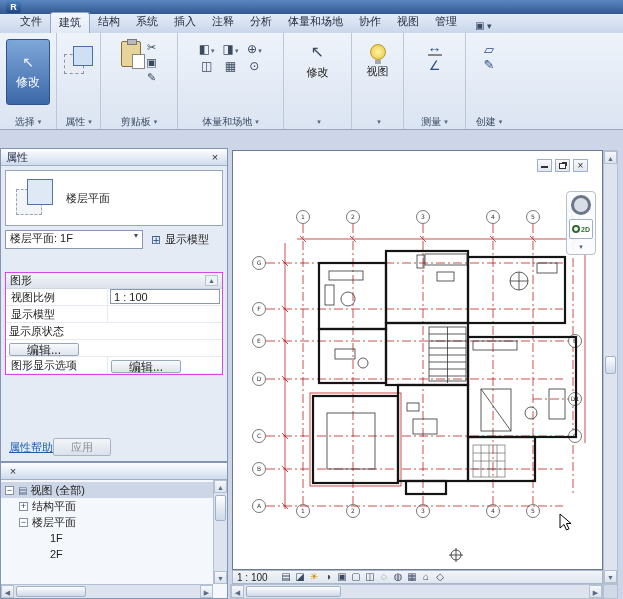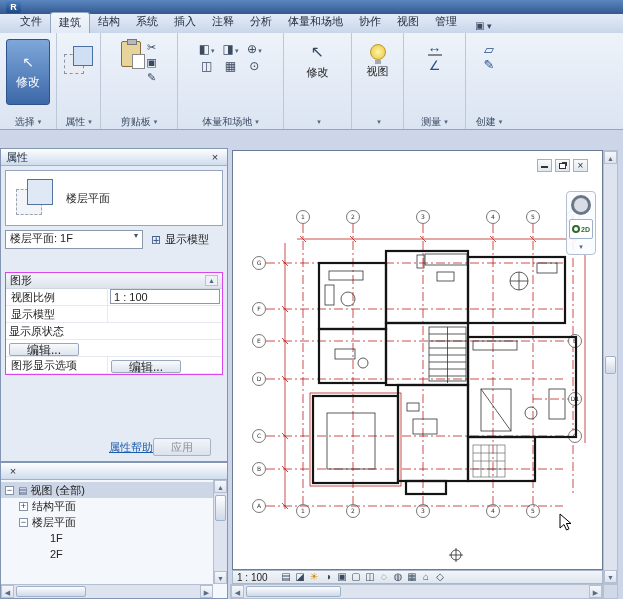--- a/index.html
+++ b/index.html
@@ -77,21 +77,21 @@
   justify-content:space-between;padding:0 4px;border-bottom:1px solid #cfd6e2}
 .secarr{font-size:8px;color:#55657f;border:1px solid #b8c2d2;background:#eef1f6;width:13px;text-align:center}
 .prow{display:flex;height:17px;border-bottom:1px solid #e6eaf0;background:#fff;align-items:flex-end}
 .plab{width:102px;padding:2px 0 0 5px;border-right:1px solid #e6eaf0;white-space:nowrap;overflow:hidden}
 .pval{flex:1;padding:2px 3px 0;white-space:nowrap;overflow:hidden}
 .pval.dropdown{margin:1px 2px;border:1px solid #8a97ad;padding:1px 3px 0;background:#fff}
 .pval.disabled{color:#8a8f98}
 .pbtn{display:inline-block;width:70px;height:13px;line-height:12px;margin-top:0;
   border:1px solid #9aa7bb;border-radius:2px;background:linear-gradient(#f8fafc,#dde4ee);
   font-size:12px;text-align:center}
-.pfoot{flex:none;margin-top:auto;display:flex;align-items:center;justify-content:flex-end;padding:3px 16px 5px}
+.pfoot{flex:none;margin-top:auto;display:flex;align-items:center;justify-content:flex-start;padding:3px 8px 5px}
 .plink{color:#1b5cad;text-decoration:underline}
 .applybtn{width:58px;height:18px;line-height:16px;text-align:center;color:#8a8f98;
   border:1px solid #a8b4c6;border-radius:2px;background:linear-gradient(#f2f5f9,#dbe2ec)}
 
 
 .treewrap{position:relative;flex:1;background:#f4f7fb;overflow:hidden}
 .tree{position:absolute;left:0;top:2px;right:14px;bottom:14px;overflow:hidden}
 .titem{height:16px;display:flex;align-items:center;white-space:nowrap;padding-left:4px}
 .titem.lvl1{padding-left:18px}
 .titem.lvl2{padding-left:36px}

